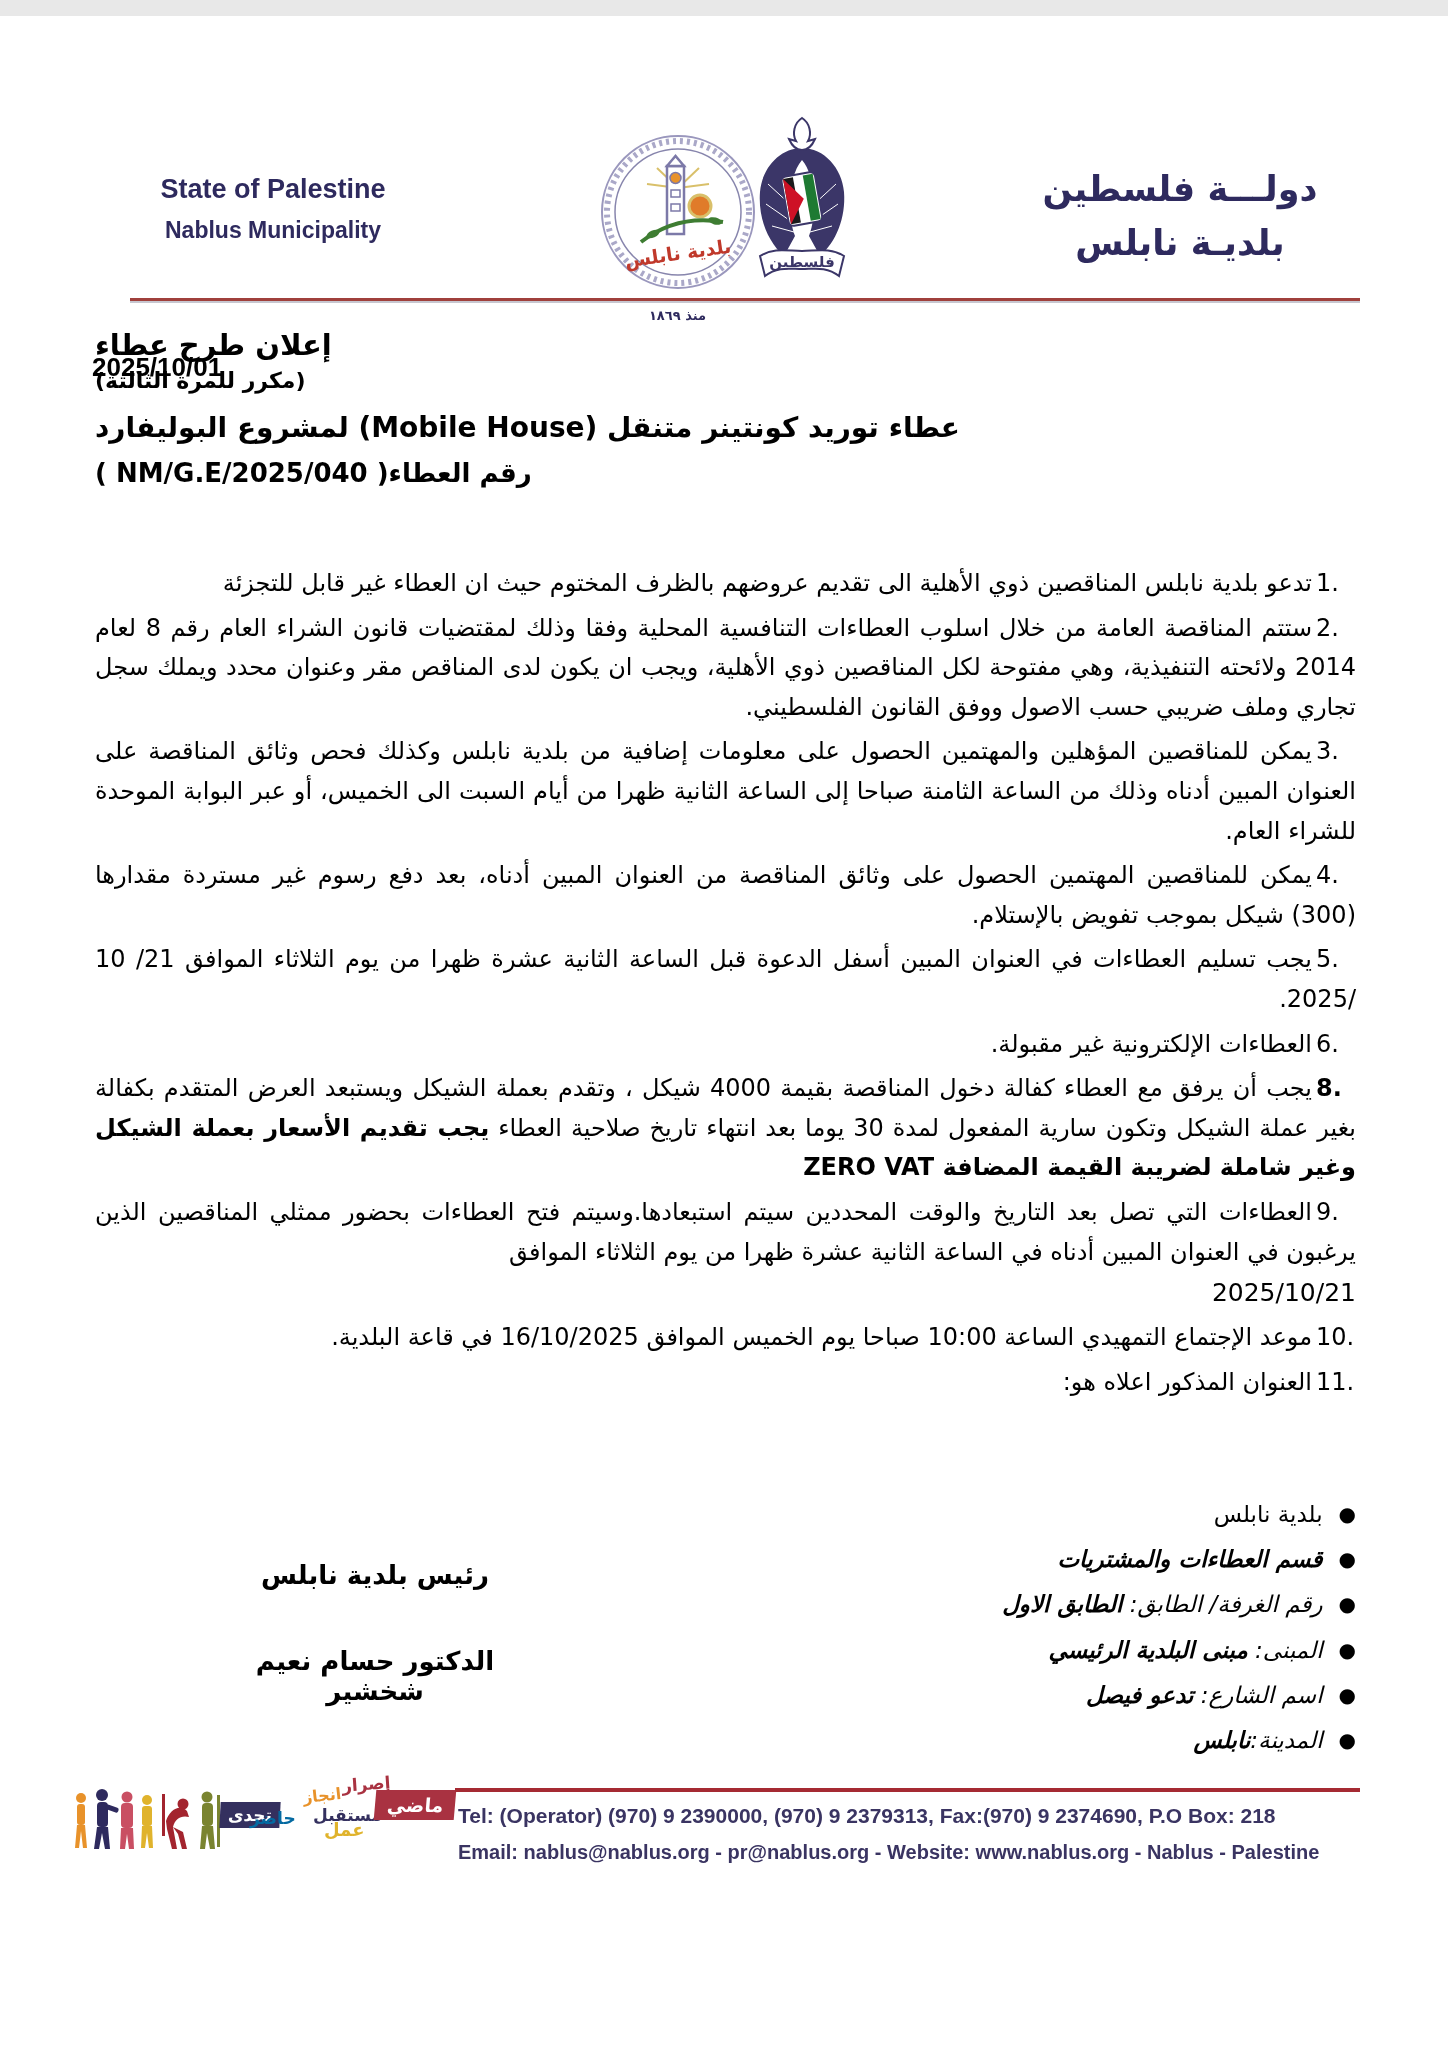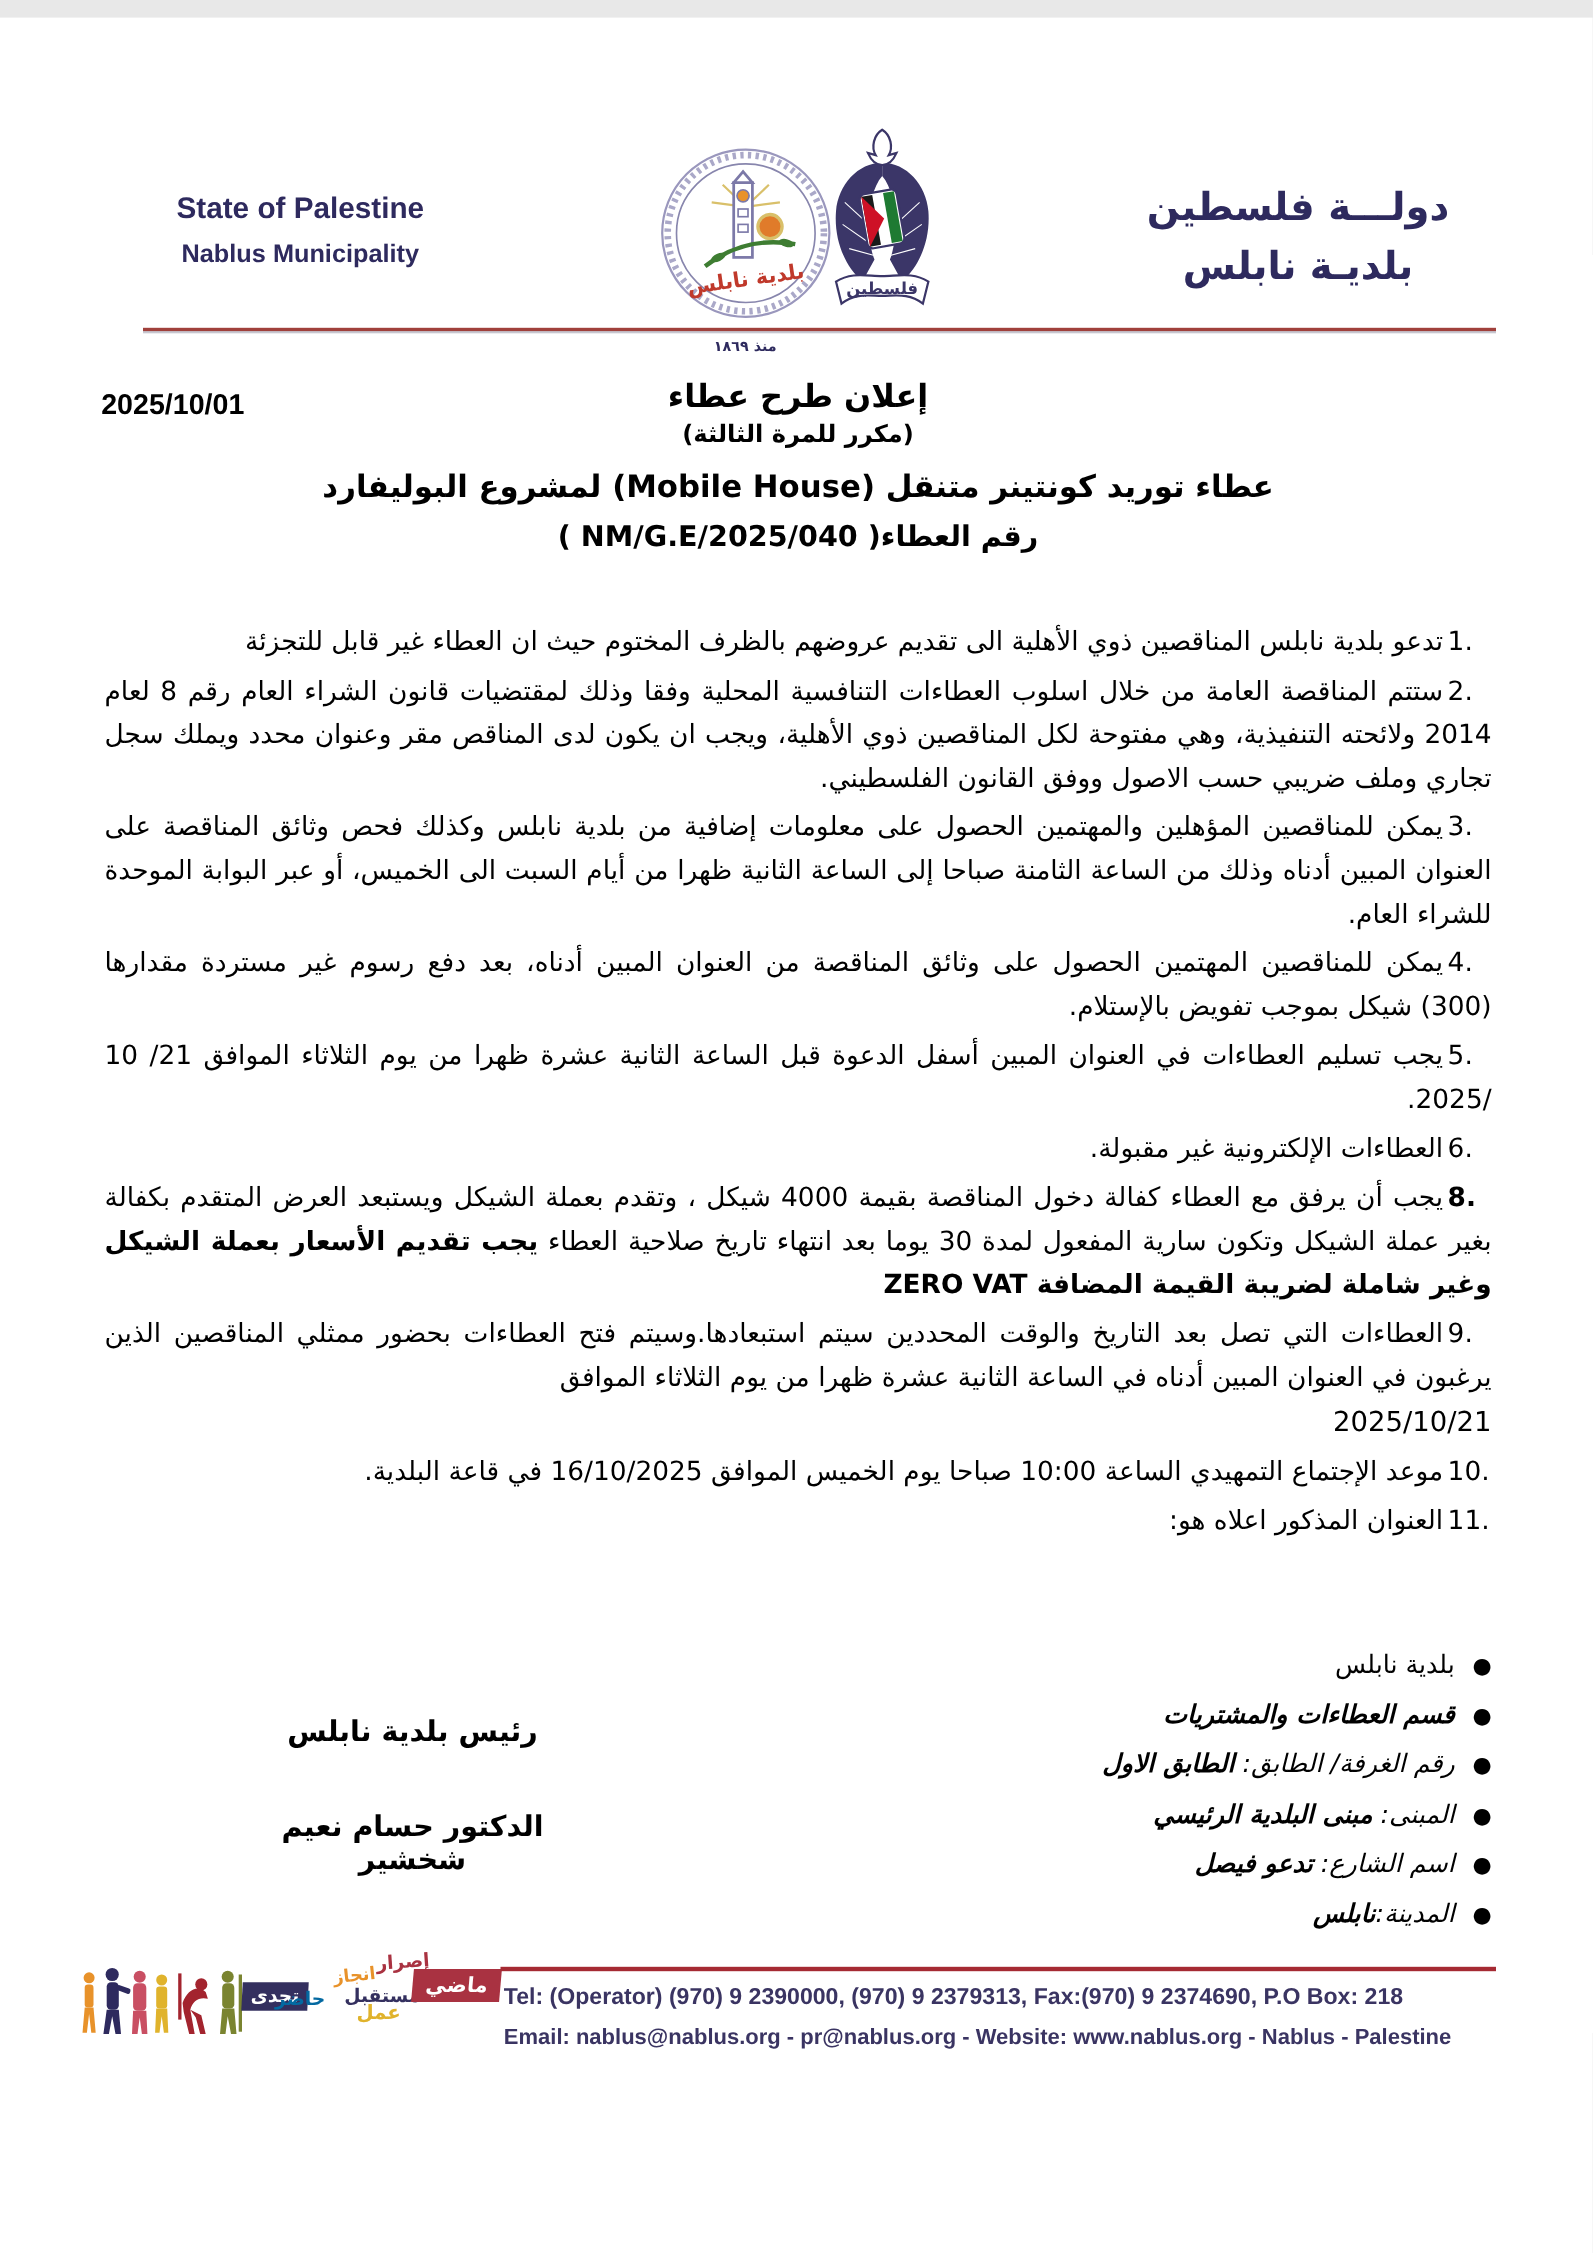--- a/index.html
+++ b/index.html
@@ -27,21 +27,21 @@
   }
   .seal-caption {
     position:absolute; left:590px; top:292px; width:175px; text-align:center;
     font-size:13px; font-weight:bold; color:#2e2a5e;
   }
   
   .date {
     position:absolute; left:92px; top:336px; font-size:26px; font-weight:bold;
     direction:ltr; font-family:"Liberation Sans", sans-serif;
   }
-  .titleblock { position:absolute; left:95px; right:92px; top:327px; text-align:center; direction:rtl; }
+  .titleblock { position:absolute; left:95px; right:92px; top:312px; text-align:left; direction:rtl; }
   .t1 { font-size:29px; font-weight:bold; }
   .t2 { font-size:22px; font-weight:bold; margin-top:6px; }
   .t3 { font-size:23px; margin-top:10px; }
   .t4 { font-size:28px; font-weight:bold; margin-top:18px; }
   .t5 { font-size:26px; font-weight:bold; margin-top:14px; }
   
   .list {
     position:absolute; left:95px; right:92px; top:548px;
     direction:rtl; text-align:justify; font-size:24px; line-height:1.65;
   }

